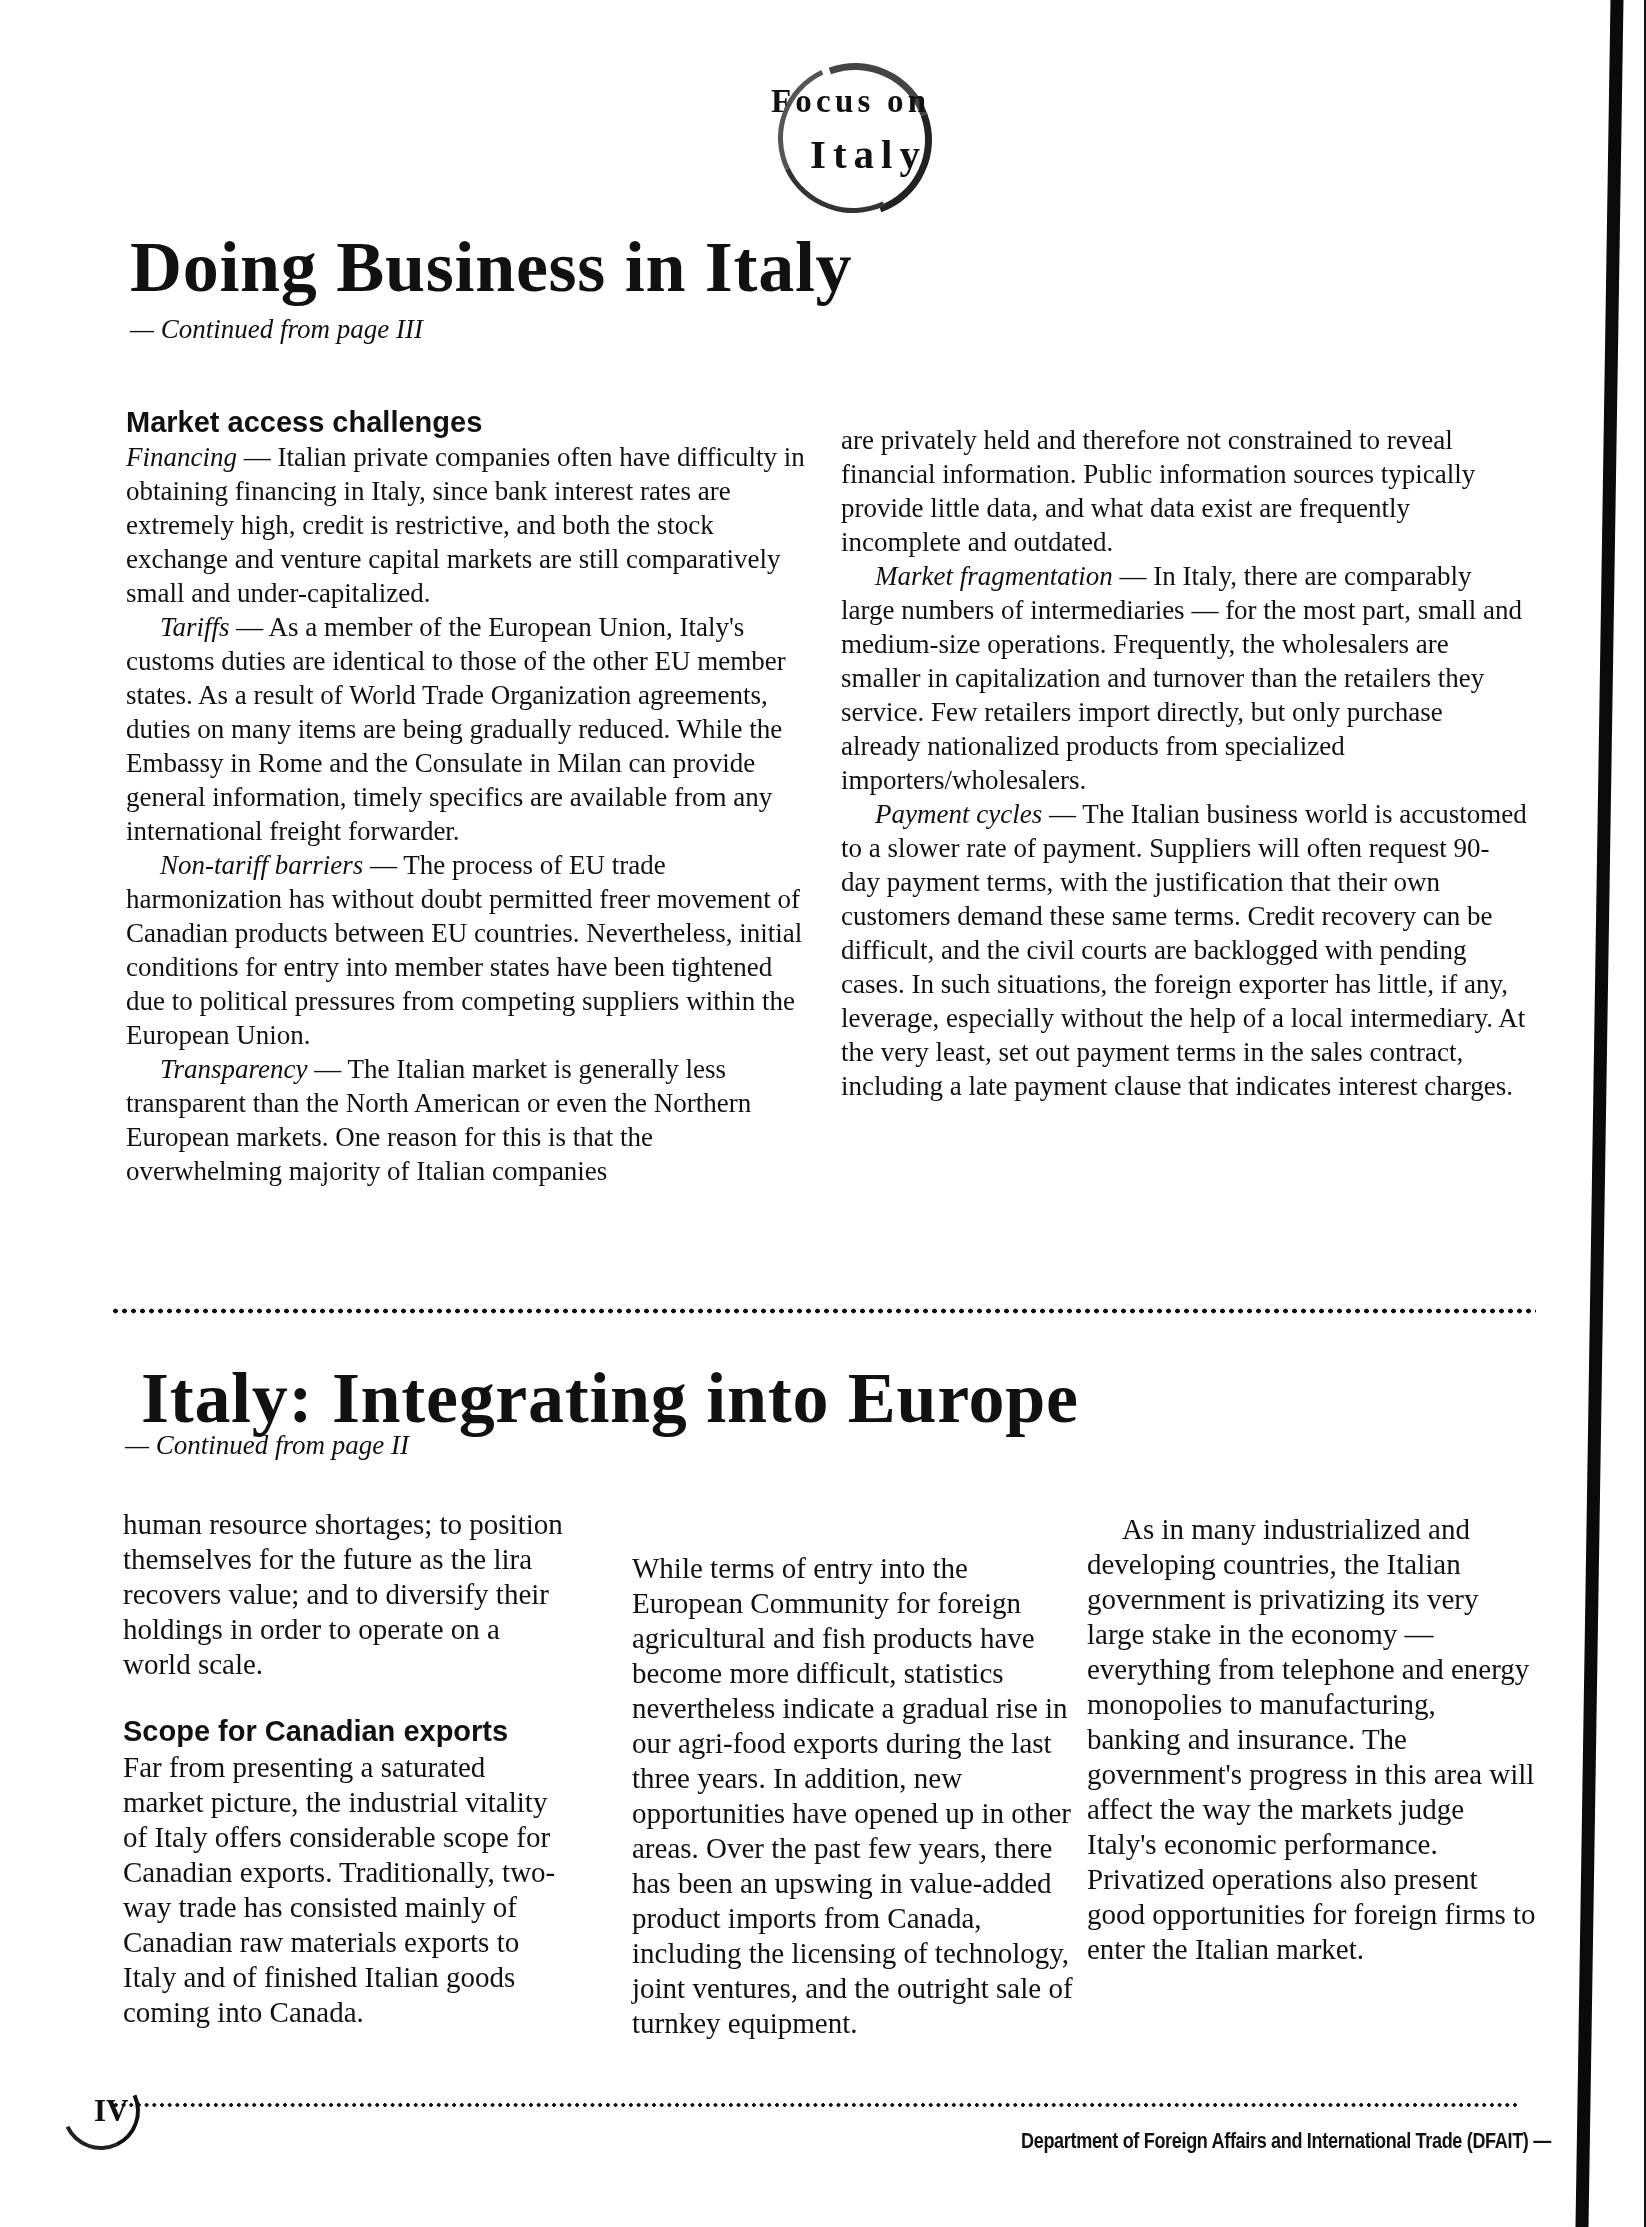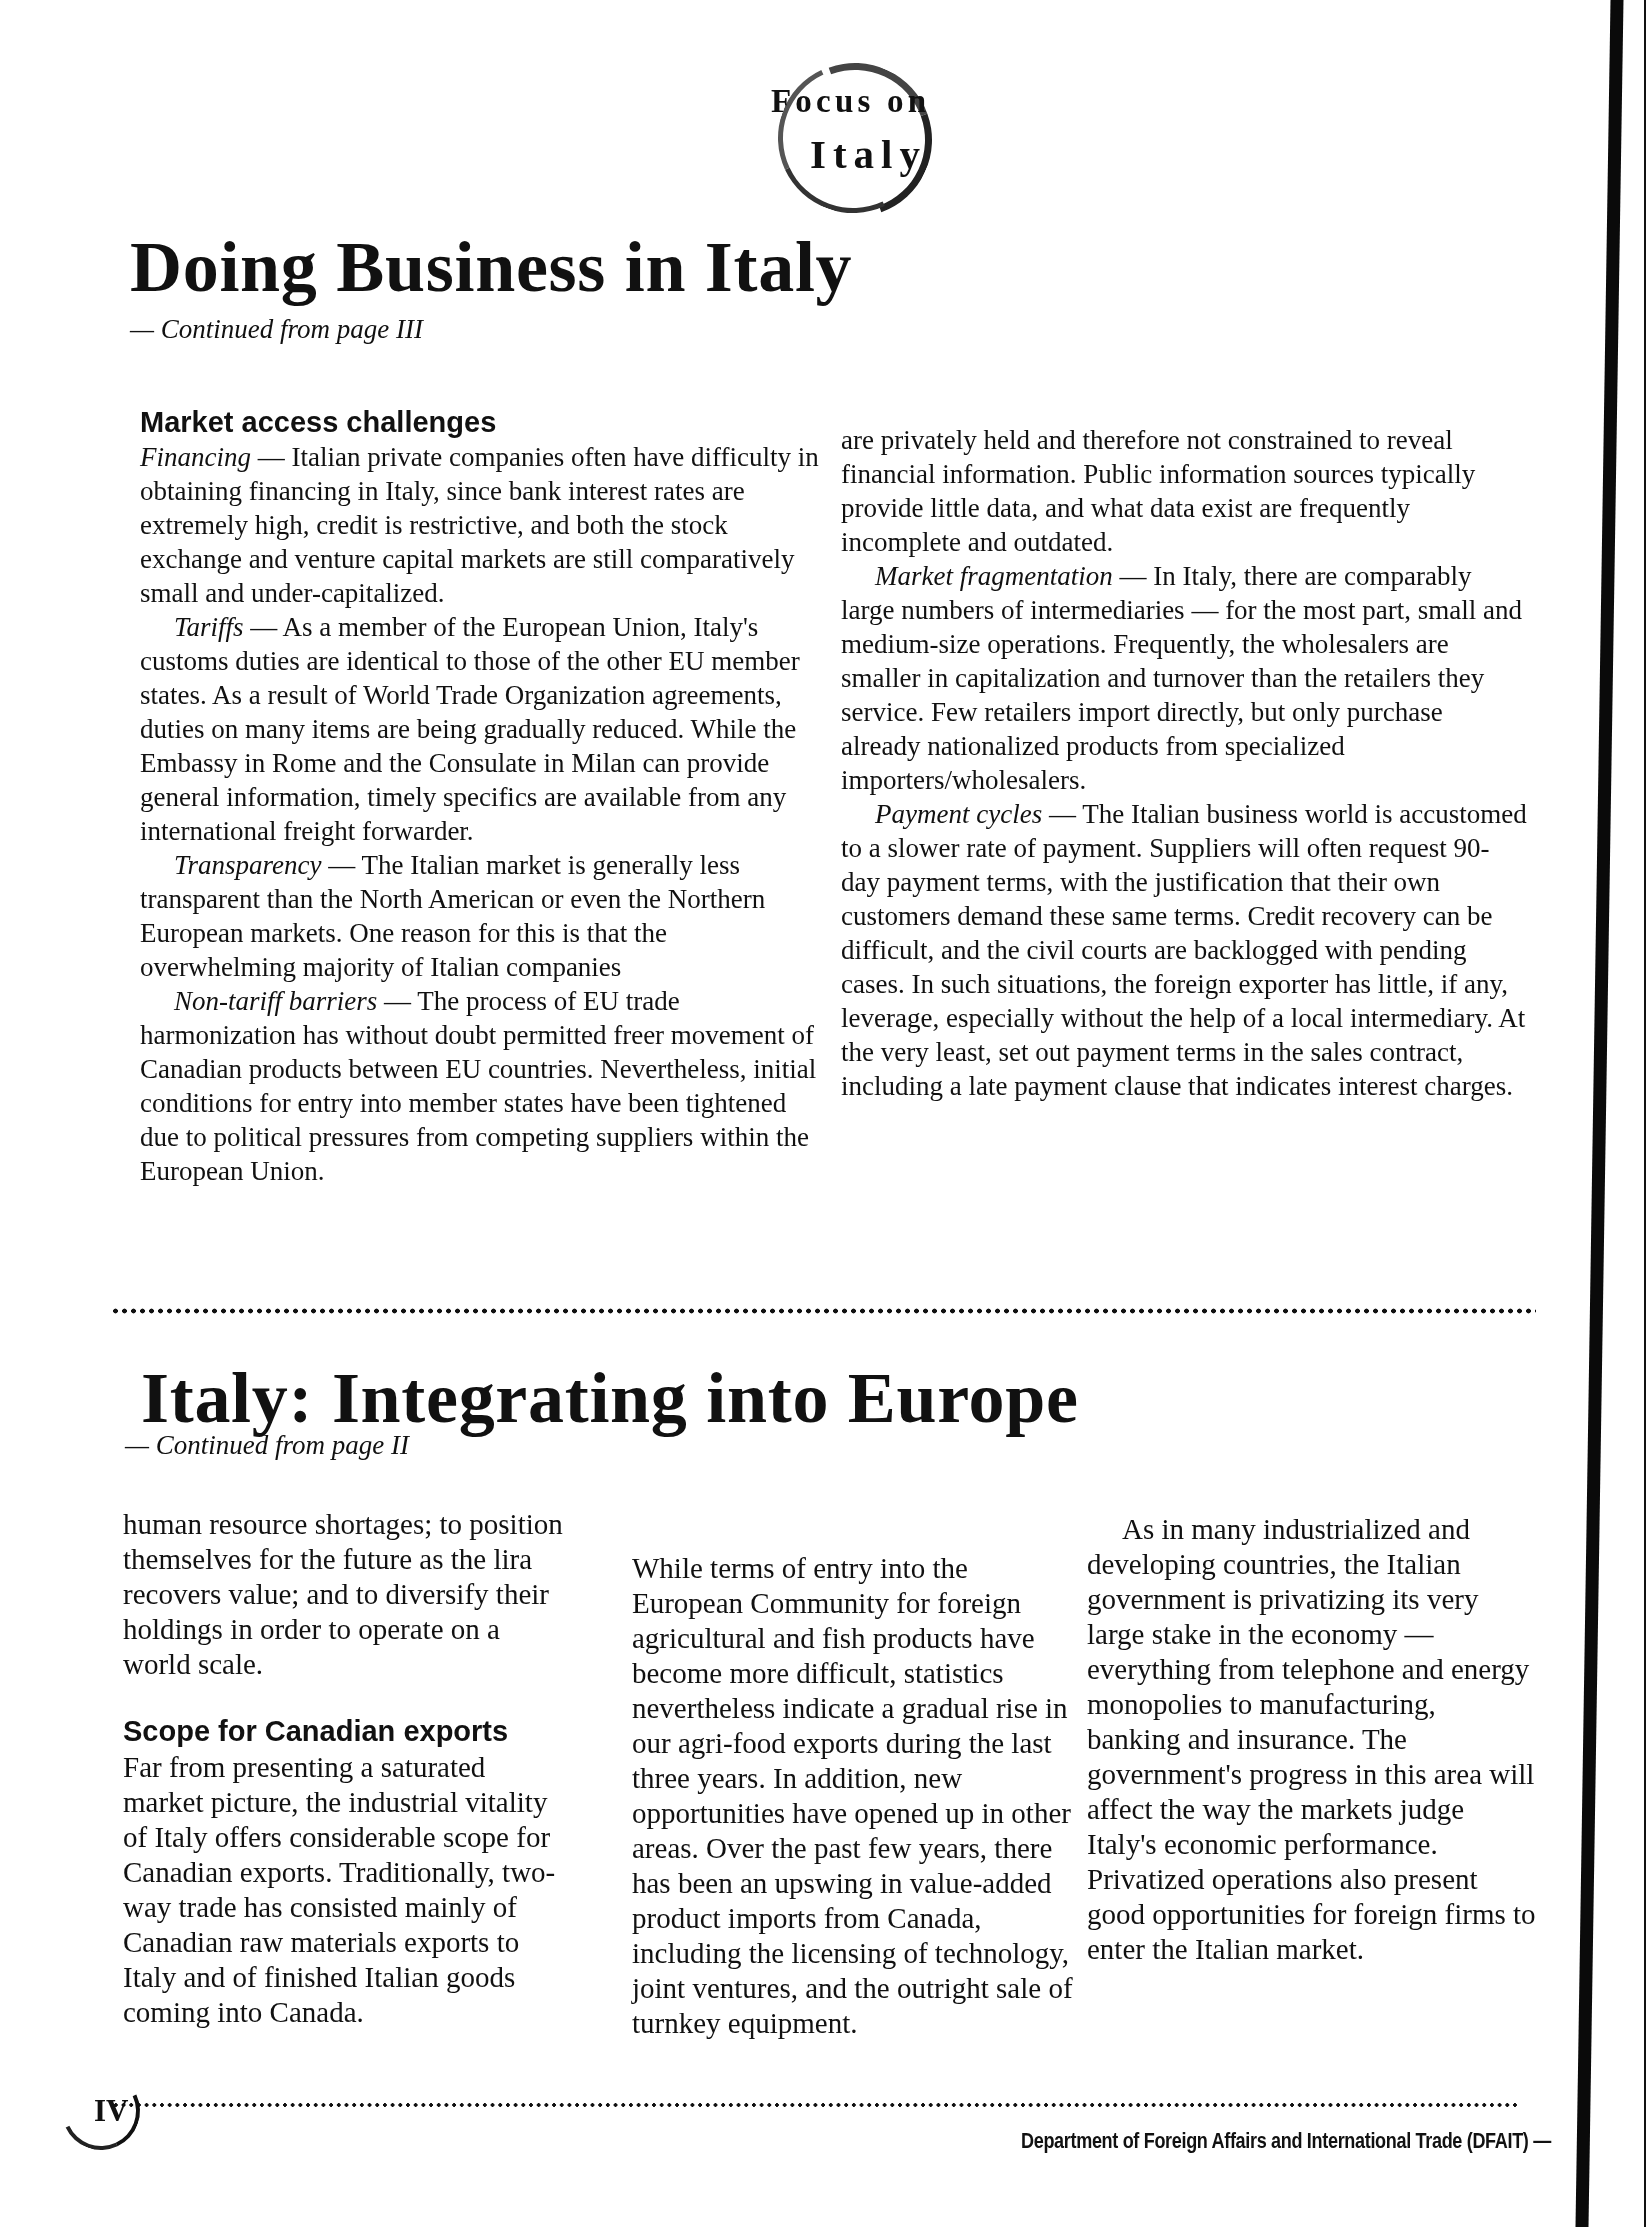--- a/index.html
+++ b/index.html
@@ -59,26 +59,26 @@
 <div class="logo serif">
   <div class="arc"></div>
   <div class="arc2"></div>
   <span class="l1">Focus on</span>
   <span class="l2">Italy</span>
 </div>
 
 <h1 class="headline serif" style="left:130px; top:231px; margin:0;">Doing Business in Italy</h1>
 <div class="contd serif" style="left:130px; top:314px;">— Continued from page III</div>
 
-<div class="colA serif" style="left:126px; top:405px; width:687px;margin-left:14px;">
+<div class="colA serif" style="left:126px; top:405px; width:687px;">
   <div class="subhead">Market access challenges</div>
   <p><em>Financing</em><span> — Italian private companies often have difficulty in obtaining financing in Italy, since bank interest rates are extremely high, credit is restrictive, and both the stock exchange and venture capital markets are still comparatively small and under-capitalized.</span></p>
   <p class="ind"><em>Tariffs</em><span> — As a member of the European Union, Italy's customs duties are identical to those of the other EU member states. As a result of World Trade Organization agreements, duties on many items are being gradually reduced. While the Embassy in Rome and the Consulate in Milan can provide general information, timely specifics are available from any international freight forwarder.</span></p>
+  <p class="ind"><em>Non-tariff barriers</em><span> — The process of EU trade harmonization has without doubt permitted freer movement of Canadian products between EU countries. Nevertheless, initial conditions for entry into member states have been tightened due to political pressures from competing suppliers within the European Union.</span></p>
   <p class="ind"><em>Transparency</em><span> — The Italian market is generally less transparent than the North American or even the Northern European markets. One reason for this is that the overwhelming majority of Italian companies</span></p>
-  <p class="ind"><em>Non-tariff barriers</em><span> — The process of EU trade harmonization has without doubt permitted freer movement of Canadian products between EU countries. Nevertheless, initial conditions for entry into member states have been tightened due to political pressures from competing suppliers within the European Union.</span></p>
 </div>
 
 <div class="colA serif" style="left:841px; top:423px; width:687px;">
   <p>are privately held and therefore not constrained to reveal financial information. Public information sources typically provide little data, and what data exist are frequently incomplete and outdated.</p>
   <p class="ind"><em>Market fragmentation</em><span> — In Italy, there are comparably large numbers of intermediaries — for the most part, small and medium-size operations. Frequently, the wholesalers are smaller in capitalization and turnover than the retailers they service. Few retailers import directly, but only purchase already nationalized products from specialized importers/wholesalers.</span></p>
   <p class="ind"><em>Payment cycles</em><span> — The Italian business world is accustomed to a slower rate of payment. Suppliers will often request 90-day payment terms, with the justification that their own customers demand these same terms. Credit recovery can be difficult, and the civil courts are backlogged with pending cases. In such situations, the foreign exporter has little, if any, leverage, especially without the help of a local intermediary. At the very least, set out payment terms in the sales contract, including a late payment clause that indicates interest charges.</span></p>
 </div>
 
 <div class="dots" style="left:111px; top:1308px; width:1425px;"></div>
 

